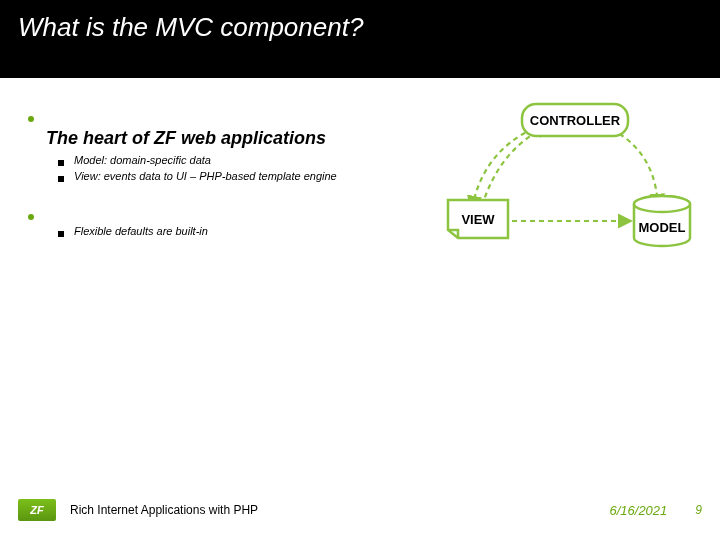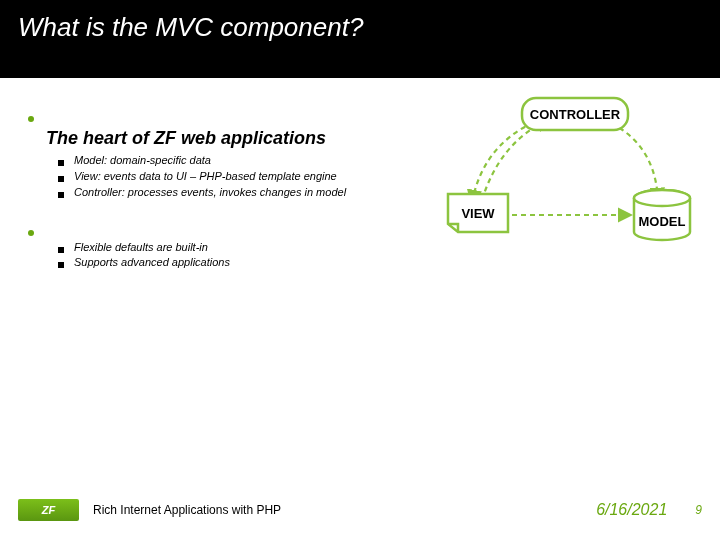--- a/index.html
+++ b/index.html
@@ -62,49 +62,49 @@
     flex-shrink: 0;
   }
   .bullet-l2 .text {
     font-size: 11px;
     font-style: italic;
     line-height: 1.35;
   }
   .diagram {
     position: absolute;
     right: 20px;
-    top: 4px;
+    top: 10px;
     width: 270px;
     height: 180px;
   }
   .footer {
     position: absolute;
     left: 0; right: 0; bottom: 0;
     height: 48px;
     display: flex;
     align-items: center;
     padding: 0 18px 12px 18px;
   }
   .zf-logo {
-    width: 61px; height: 22px;
+    width: 38px; height: 22px;
     background: linear-gradient(#7cbf1a, #5a9610);
     border-radius: 2px;
     margin-right: 14px;
     position: relative;
     display: flex; align-items: center; justify-content: center;
     color: #fff; font-weight: bold; font-size: 11px;
     font-style: italic;
   }
   .footer-text {
     font-size: 12px;
     color: #000;
   }
   .footer-date {
     margin-left: auto;
-    font-size: 16px;
+    font-size: 13px;
     font-style: italic;
     color: #6aa810;
     margin-right: 28px;
   }
   .footer-page {
     font-size: 12px;
     font-style: italic;
     color: #6aa810;
   }
   svg.diagram-svg { width: 100%; height: 100%; }
@@ -124,37 +124,29 @@
   </div>
   <div class="sub-list">
     <div class="bullet-l2">
       <span class="square"></span>
       <span class="text">Model: domain-specific data</span>
     </div>
     <div class="bullet-l2">
       <span class="square"></span>
       <span class="text">View: events data to UI – PHP-based template engine</span>
     </div>
-    <div class="bullet-l2">
-      <span class="square"></span>
-      <span class="text">Controller: processes events, invokes changes in model</span>
-    </div>
   </div>
 
   <div class="bullet-l1">
     <span class="dot-green"></span>
   </div>
   <div class="sub-list">
     <div class="bullet-l2">
       <span class="square"></span>
       <span class="text">Flexible defaults are built-in</span>
-    </div>
-    <div class="bullet-l2">
-      <span class="square"></span>
-      <span class="text">Supports advanced applications</span>
     </div>
   </div>
 
   <div class="diagram">
     <svg class="diagram-svg" viewBox="0 0 270 180">
       <defs>
         <marker id="arrowG" viewBox="0 0 10 10" refX="8" refY="5" markerWidth="7" markerHeight="7" orient="auto">
           <path d="M0,0 L10,5 L0,10 z" fill="#8cc43f"></path>
         </marker>
       </defs>

